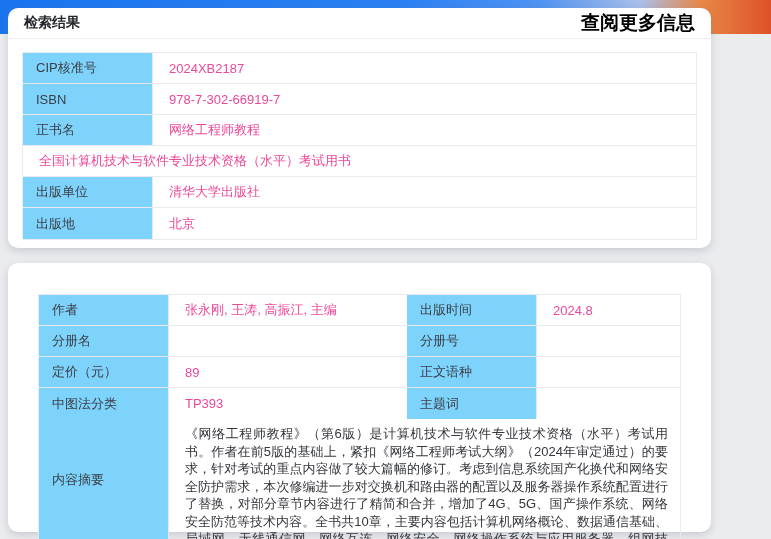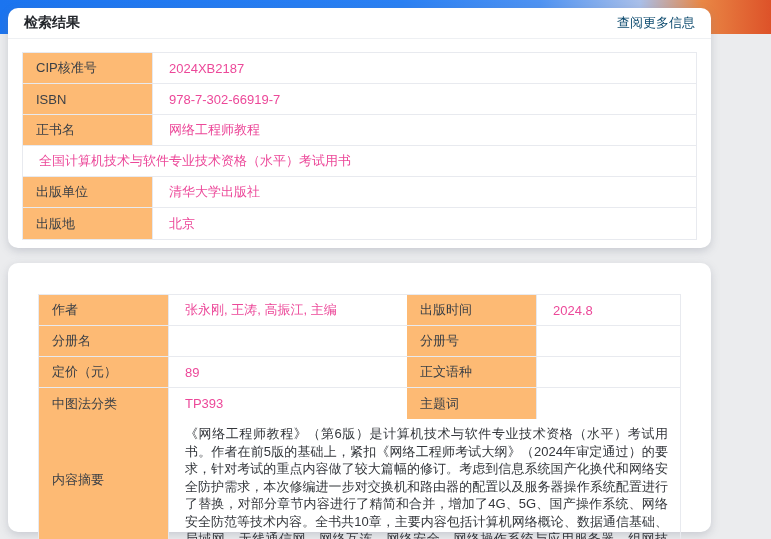--- a/index.html
+++ b/index.html
@@ -21,31 +21,31 @@
     box-shadow:0 3px 8px rgba(110,120,135,.28);
   }
   .card-top { top:8px; height:240px; }
   .card-bottom { top:263px; height:269px; padding:15px 14px 5px 14px; }
   .card-header {
     display:flex; align-items:center; justify-content:space-between;
     height:31px; padding:0 16px;
     border-bottom:1px solid #eef0f3;
   }
   .card-title { font-size:14px; font-weight:700; color:#23262b; }
-  .more-link { font-size:13px; font-weight:400; color:#0c4a6e; cursor:pointer; text-decoration:none; }
+  .more-link { font-size:19px; font-weight:700; color:#000000; cursor:pointer; text-decoration:none; }
   .tbl {
     margin:13px 14px 15px 14px;
     border:1px solid #e8eaef;
   }
   .tbl2 { margin:16px; border:1px solid #e8eaef; }
   .trow { display:flex; height:31px; border-bottom:1px solid #e8eaef; }
   .trow:last-child, .trow.no-bb { border-bottom:none; }
   .tlabel {
     width:130px; flex:0 0 130px;
-    background:#fdba74;
+    background:#7dd3fc;
     border-right:1px solid #e6e8ee;
     display:flex; align-items:center;
     padding-left:13px;
     font-size:13px; color:#3c4046;
   }
   .tvalue {
     flex:1 1 auto;
     display:flex; align-items:center;
     padding-left:16px;
     font-size:13px; color:#ec4899;

